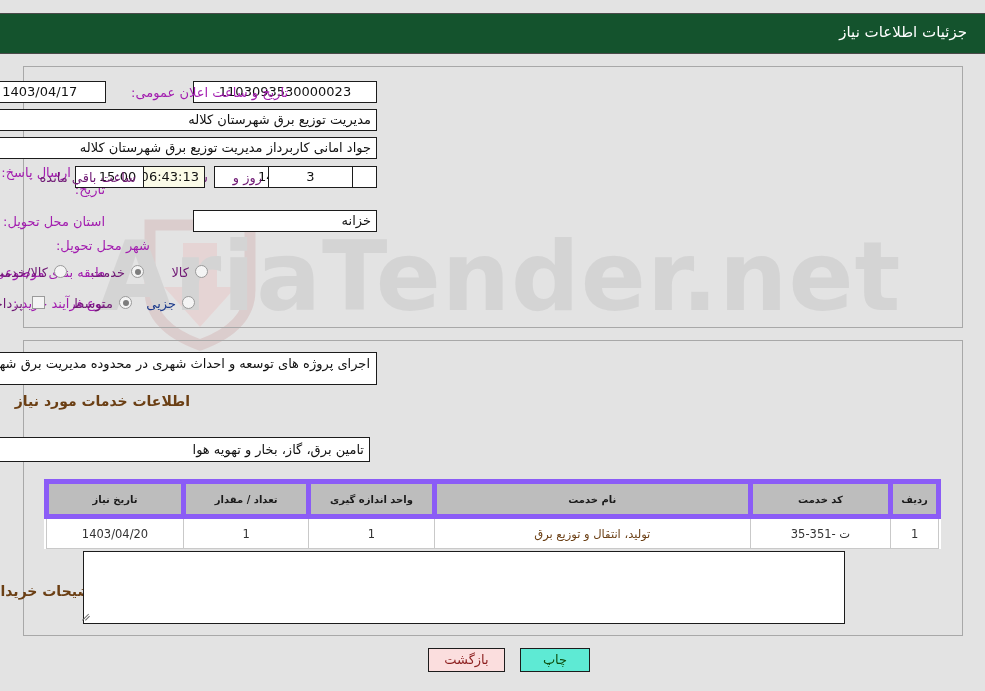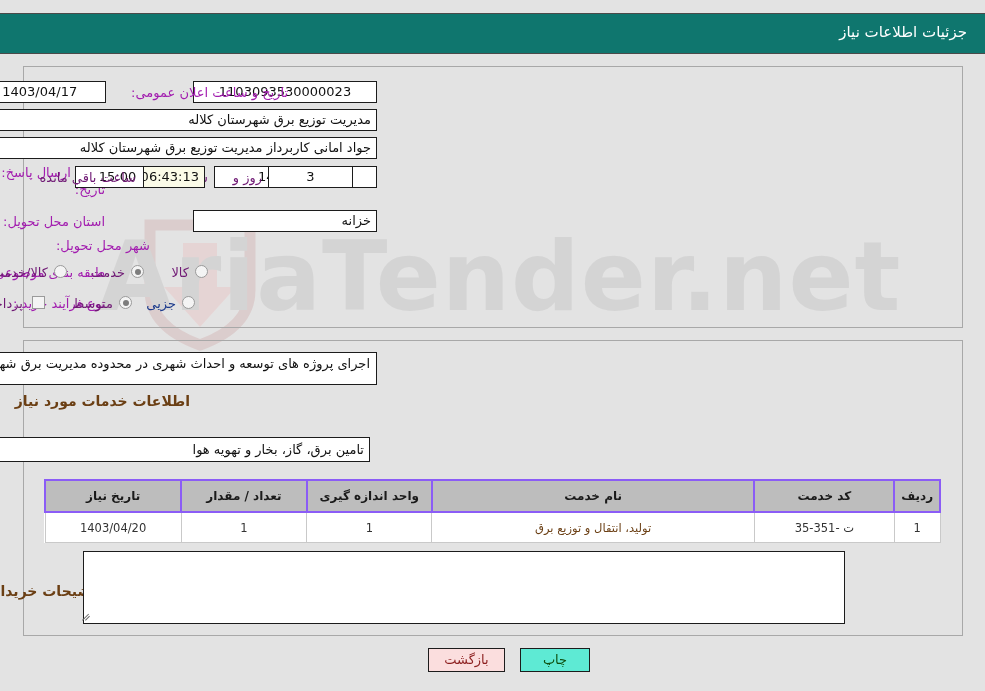--- a/index.html
+++ b/index.html
@@ -25,21 +25,21 @@
     pointer-events: none;
     z-index: 0;
     opacity: .55;
   }
 
   
   .titlebar {
     position: absolute;
     left: 0; top: 13px;
     width: 985px; height: 41px;
-    background: #0f766e;
+    background: #14532d;
     border-top: 1px solid #4a4a4a;
     border-bottom: 1px solid #4a4a4a;
     box-sizing: border-box;
     z-index: 2;
   }
   .titlebar .t {
     position: absolute;
     right: 18px; top: 9px;
     color: #ffffff;
     font-size: 15px;
@@ -151,25 +151,25 @@
     left: 44px; top: 479px;
     width: 897px;
     border-collapse: collapse;
     font-size: 11px;
     z-index: 3;
     background: #fff;
     direction: rtl;
   }
   #svc-table th {
     background: #bdbdbd;
-    border: 2px solid #8b5cf6;
+    border: 5px solid #8b5cf6;
     color: #1a1a1a;
     font-weight: bold;
     height: 28px;
-    font-size: 12px;
+    font-size: 10px;
     text-align: center;
   }
   #svc-table td {
     border: 1px solid #c9c9c9;
     height: 27px;
     text-align: center;
     color: #333;
     font-size: 11.5px;
     background: #ffffff;
   }

